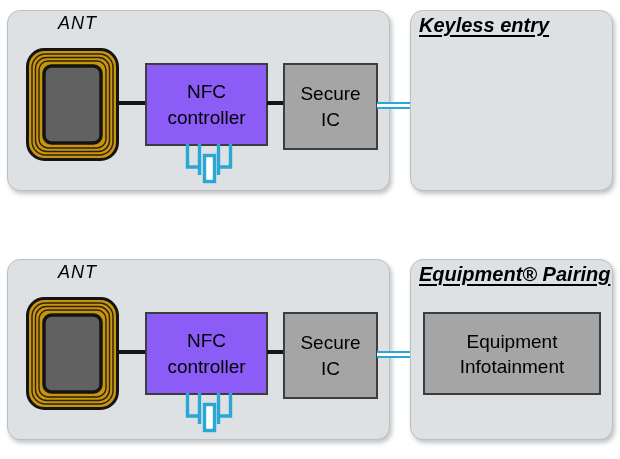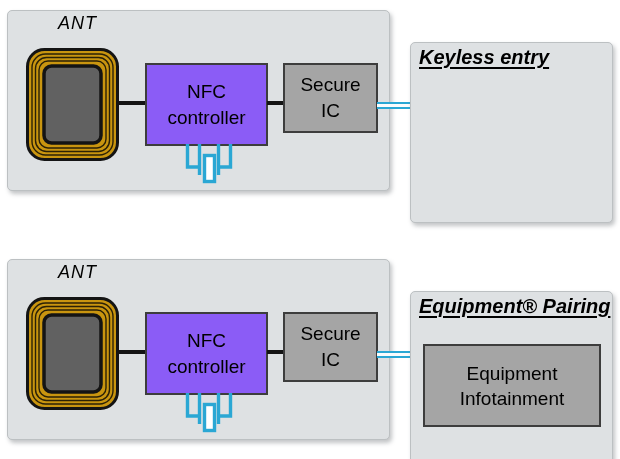--- a/index.html
+++ b/index.html
@@ -22,46 +22,46 @@
     color:var(--text_color);
   }
   .row{position:absolute;left:0;width:620px;height:190px;}
   .row-top{top:10px;}
   .row-bottom{top:259px;}
 
   .panel{
     position:absolute;top:0;
     background:var(--panel_bg);
     border:1px solid var(--panel_border);
-    border-radius:5px;
+    border-radius:13px;
     box-shadow:2px 3px 4px rgba(95,100,105,0.38);
     box-sizing:border-box;
   }
   .left-panel{left:7px;width:383px;height:181px;}
-  .right-panel{left:410px;width:203px;height:181px;margin-top:32px;}
+  .right-panel{left:410px;width:203px;height:181px;}
 
   .ant-label{
     position:absolute;left:50px;top:2px;
     font-style:italic;font-size:18px;letter-spacing:1px;
   }
   .coil{position:absolute;left:18px;top:37px;}
   .wire{position:absolute;top:90px;height:4px;background:var(--wire_black);}
   .wire-1{left:111px;width:27px;}
   .wire-2{left:259px;width:17px;}
 
   .box{
     position:absolute;
     border:2px solid var(--box_border);
     box-sizing:border-box;
     display:flex;flex-direction:column;align-items:center;justify-content:center;
     text-align:center;
   }
   .box span:empty{display:none;}
   .nfc-box{left:137px;top:52px;width:123px;height:83px;background:#8b5cf6;font-size:19px;line-height:26px;}
-  .secure-box{left:275px;top:52px;width:95px;height:70px;background:var(--box_gray);font-size:19px;line-height:26px;}
+  .secure-box{left:275px;top:52px;width:95px;height:87px;background:var(--box_gray);font-size:19px;line-height:26px;}
   .crystal{position:absolute;left:176px;top:133px;}
 
   .cyan-link{
     position:absolute;left:377px;top:92px;width:46px;height:7px;
     border-top:2px solid var(--accent_cyan);
     border-bottom:2px solid var(--accent_cyan);
     background:#fafcfd;
     box-sizing:border-box;
   }
 

